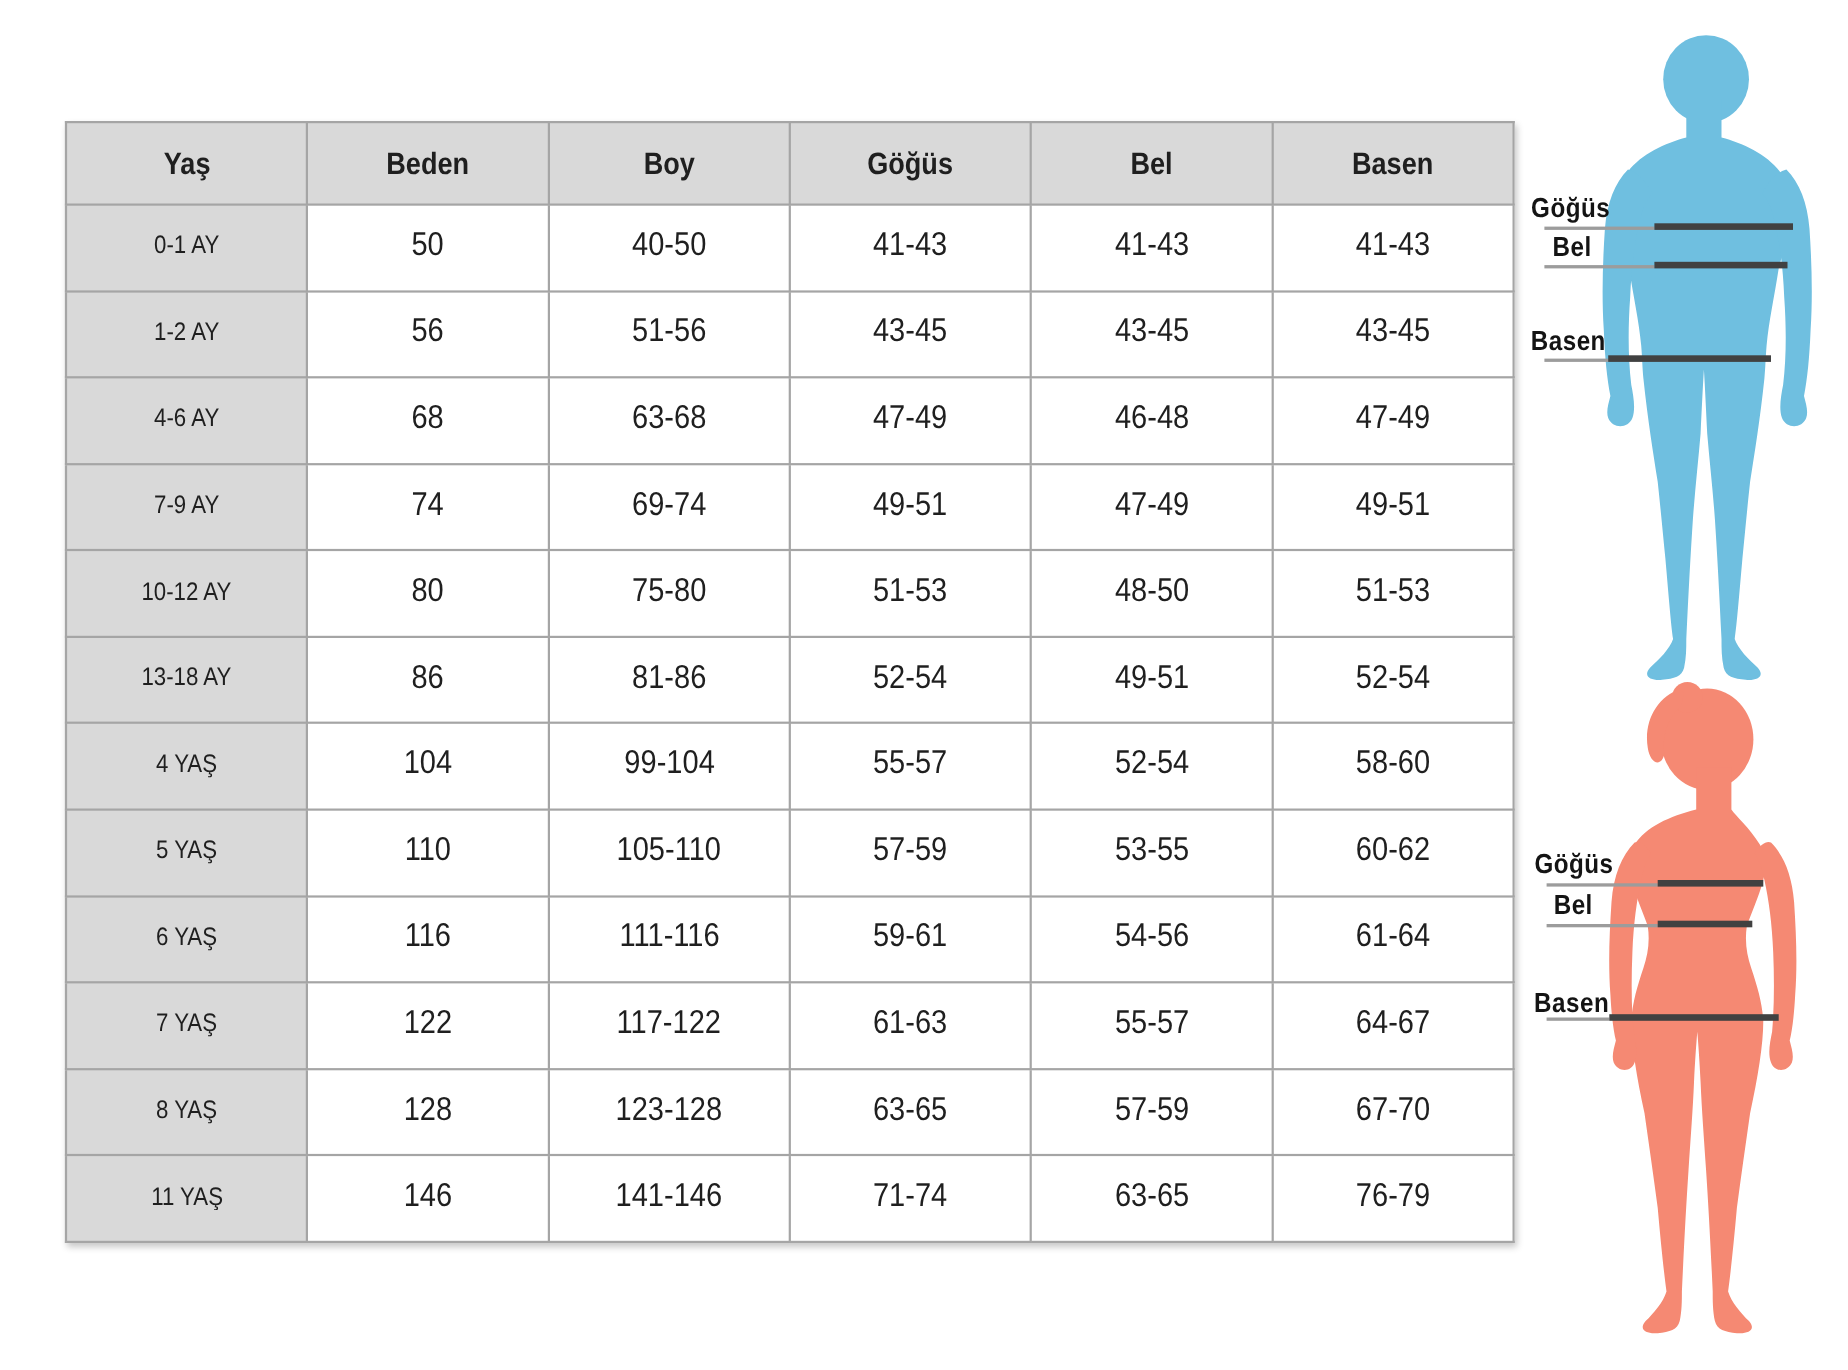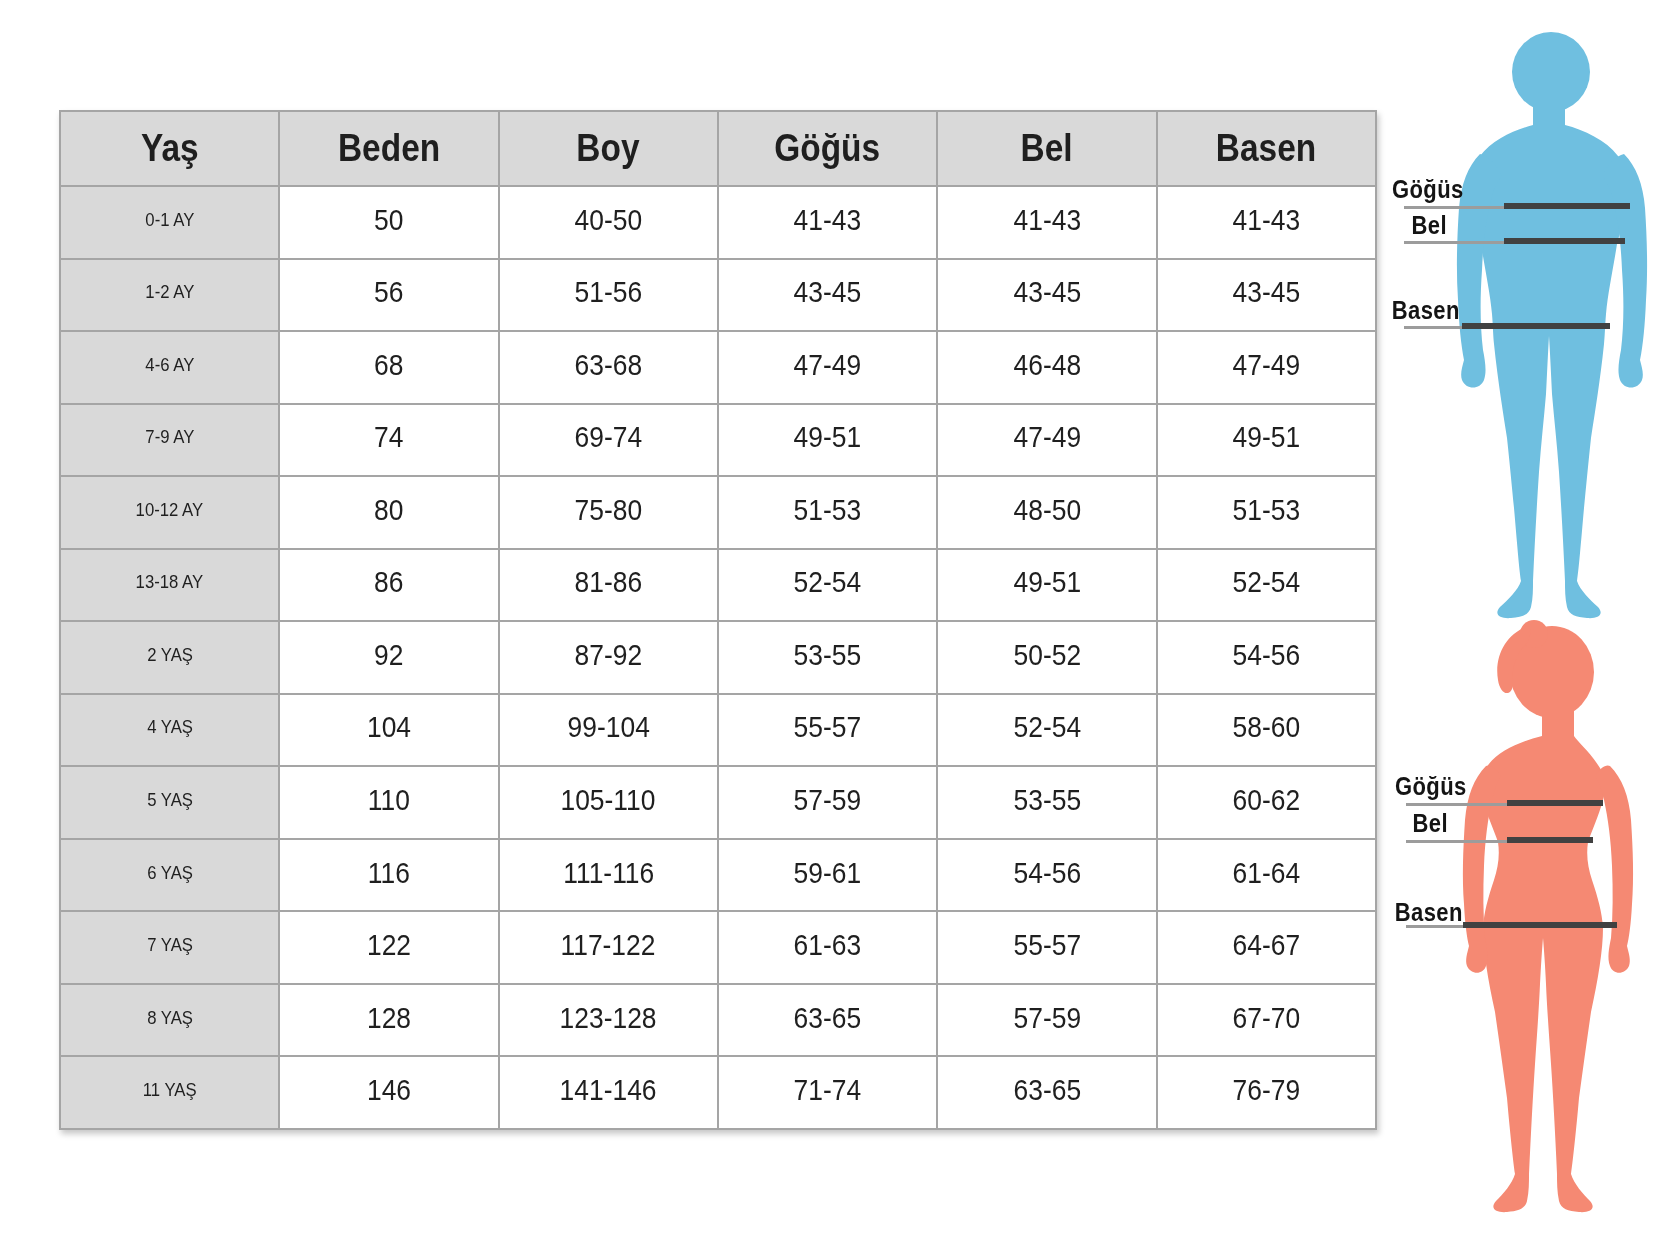--- a/index.html
+++ b/index.html
@@ -13,25 +13,25 @@
     border-collapse:collapse;table-layout:fixed;
     box-shadow:2px 4px 6px rgba(0,0,0,0.22);
   }
   table.size-chart th,
   table.size-chart td{
     border:2px solid #a5a5a5;text-align:center;vertical-align:middle;
     color:#1f1f1f;padding:0;
   }
   table.size-chart thead tr{height:75px;}
   table.size-chart th{
-    background:#d9d9d9;font-size:38px;font-weight:bold;margin-top:40px;
+    background:#d9d9d9;font-size:28px;font-weight:bold;margin-top:40px;
   }
   table.size-chart tbody tr{height:55.6px;}
   table.size-chart td{font-size:30px;font-weight:400;padding-bottom:5px;}
-  table.size-chart td:first-child{background:#d9d9d9;font-size:19px;}
+  table.size-chart td:first-child{background:#d9d9d9;font-size:23px;}
   
   .cond{display:inline-block;transform:scaleX(0.88);transform-origin:center;white-space:nowrap;}
   
   .mlabel{
     position:absolute;font-size:25px;font-weight:bold;color:#141414;
     letter-spacing:0.5px;line-height:26px;
   }
   .mline-thin{position:absolute;height:3px;background:#9c9c9c;}
   .mline-dark{position:absolute;height:6px;background:#414141;}
   
@@ -115,28 +115,20 @@
           <td><span class="cond">48-50</span></td>
           <td><span class="cond">51-53</span></td>
         </tr>
         <tr>
           <td><span class="cond">13-18 AY</span></td>
           <td><span class="cond">86</span></td>
           <td><span class="cond">81-86</span></td>
           <td><span class="cond">52-54</span></td>
           <td><span class="cond">49-51</span></td>
           <td><span class="cond">52-54</span></td>
-        </tr>
-        <tr>
-          <td><span class="cond">2 YAŞ</span></td>
-          <td><span class="cond">92</span></td>
-          <td><span class="cond">87-92</span></td>
-          <td><span class="cond">53-55</span></td>
-          <td><span class="cond">50-52</span></td>
-          <td><span class="cond">54-56</span></td>
         </tr>
         <tr>
           <td><span class="cond">4 YAŞ</span></td>
           <td><span class="cond">104</span></td>
           <td><span class="cond">99-104</span></td>
           <td><span class="cond">55-57</span></td>
           <td><span class="cond">52-54</span></td>
           <td><span class="cond">58-60</span></td>
         </tr>
         <tr>

